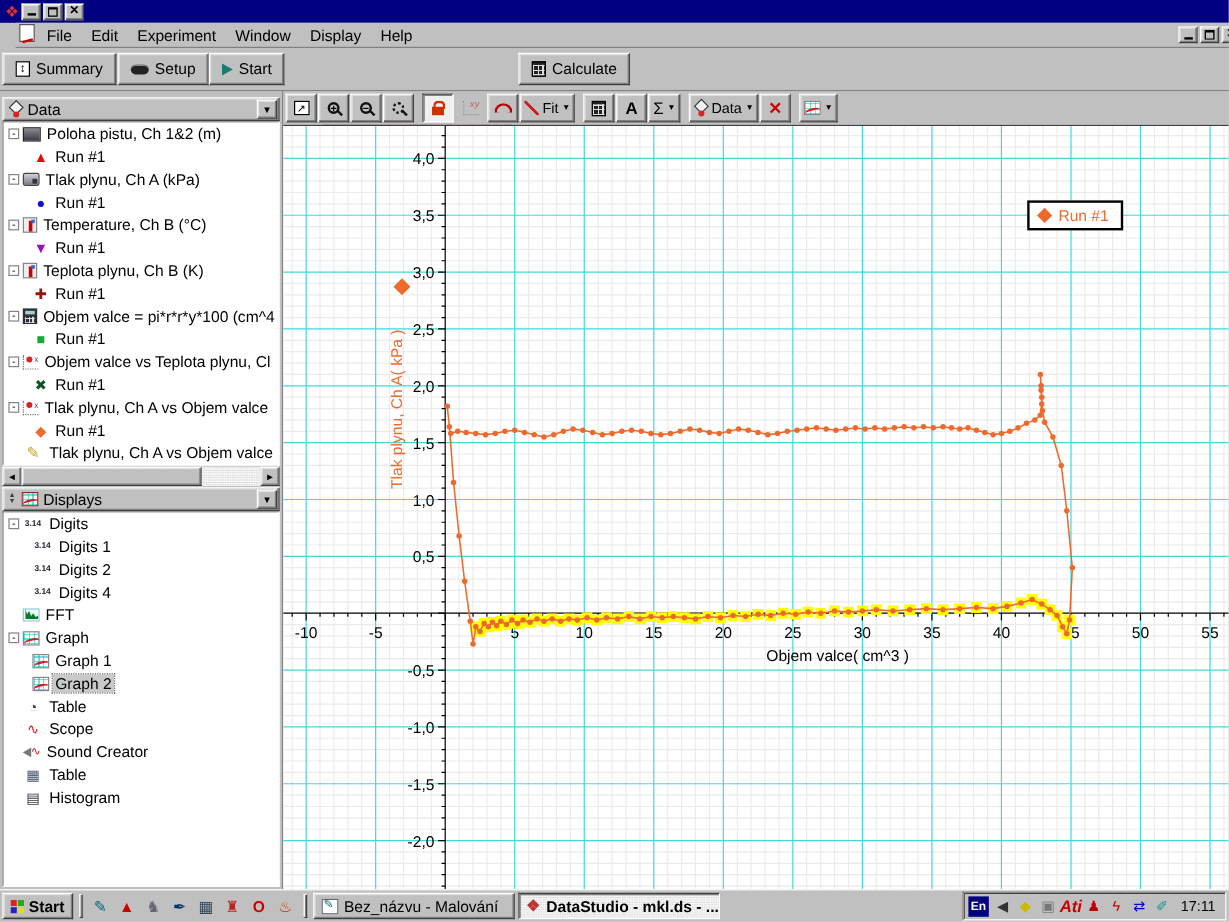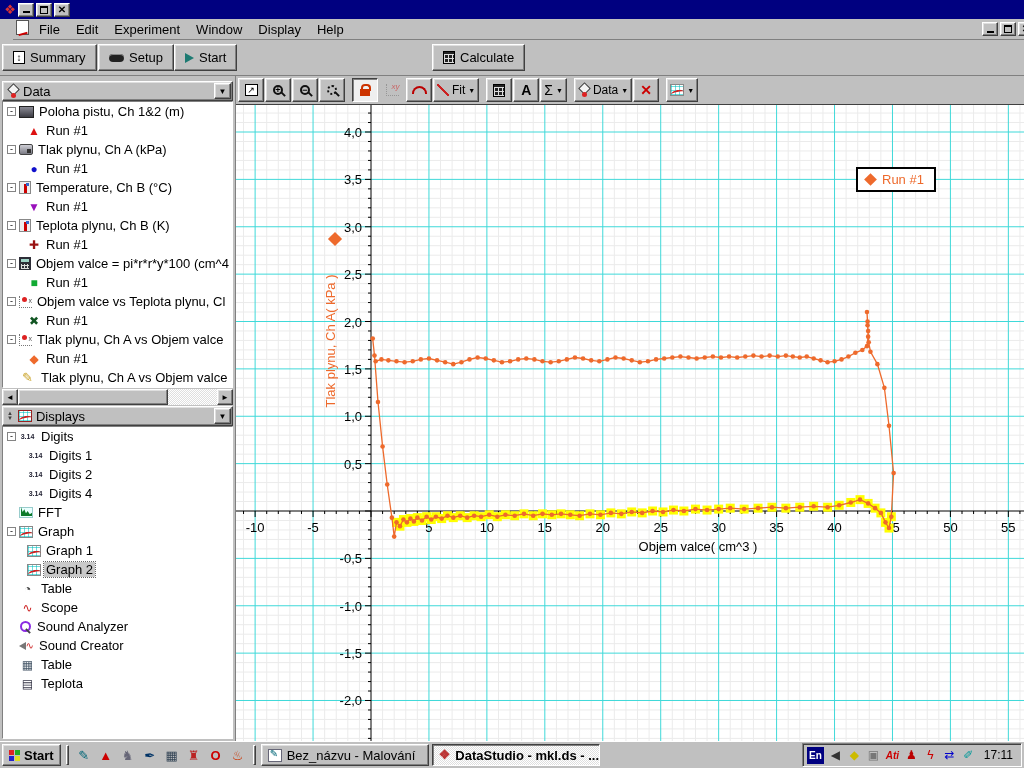--- a/index.html
+++ b/index.html
@@ -334,37 +334,32 @@
           <span class="ei i-meter">◔</span>
           <span class="lbl">Table</span>
         </div>
         <div class="trow">
           <span class="noexp"></span>
           <span class="ei i-scope">∿</span>
           <span class="lbl">Scope</span>
         </div>
         <div class="trow">
           <span class="noexp"></span>
-          <span class="ei i-analyz"></span>
-          <span class="lbl">Sound Analyzer</span>
-        </div>
-        <div class="trow">
-          <span class="noexp"></span>
           <span class="ei i-creator"></span>
           <span class="lbl">Sound Creator</span>
         </div>
         <div class="trow">
           <span class="noexp"></span>
           <span class="ei i-table">▦</span>
           <span class="lbl">Table</span>
         </div>
         <div class="trow">
           <span class="noexp"></span>
           <span class="ei i-workbook">▤</span>
-          <span class="lbl">Teplota</span>
+          <span class="lbl">Histogram</span>
         </div>
       </div>
   </div>
 
   <div id="graphbar">
     <div class="gbtn out">
         <span class="i-scalefit">↗</span>
       </div>
     <div class="gbtn out">
         <span class="mag">+</span>
@@ -956,21 +951,21 @@
           <span class="appicon" style="color: rgb(187, 51, 51);">❖</span>
           <span>DataStudio - mkl.ds - ...</span>
         </div>
       </span>
     <div id="tray" class="in">
       <span class="enbox">En</span>
       <span id="trayicons" style="display:flex;gap:2px;">
           <span class="trayicon" style="color: rgb(51, 51, 51);">◀</span>
           <span class="trayicon" style="color: rgb(204, 187, 0);">◆</span>
           <span class="trayicon" style="color: rgb(119, 119, 119);">▣</span>
-          <span class="trayicon" style="color: rgb(204, 0, 0); font-size: 10px; font-weight: bold; font-style: italic;">Ati</span>
+          <span class="trayicon" style="color: rgb(204, 0, 0); font-size: 14px; font-weight: bold; font-style: italic;">Ati</span>
           <span class="trayicon" style="color: rgb(187, 0, 0);">♟</span>
           <span class="trayicon" style="color: rgb(204, 0, 0);">ϟ</span>
           <span class="trayicon" style="color: rgb(0, 0, 204);">⇄</span>
           <span class="trayicon" style="color: rgb(0, 153, 153);">✐</span>
         </span>
       <span id="clock">17:11</span>
     </div>
   </div>
 
 </div>

